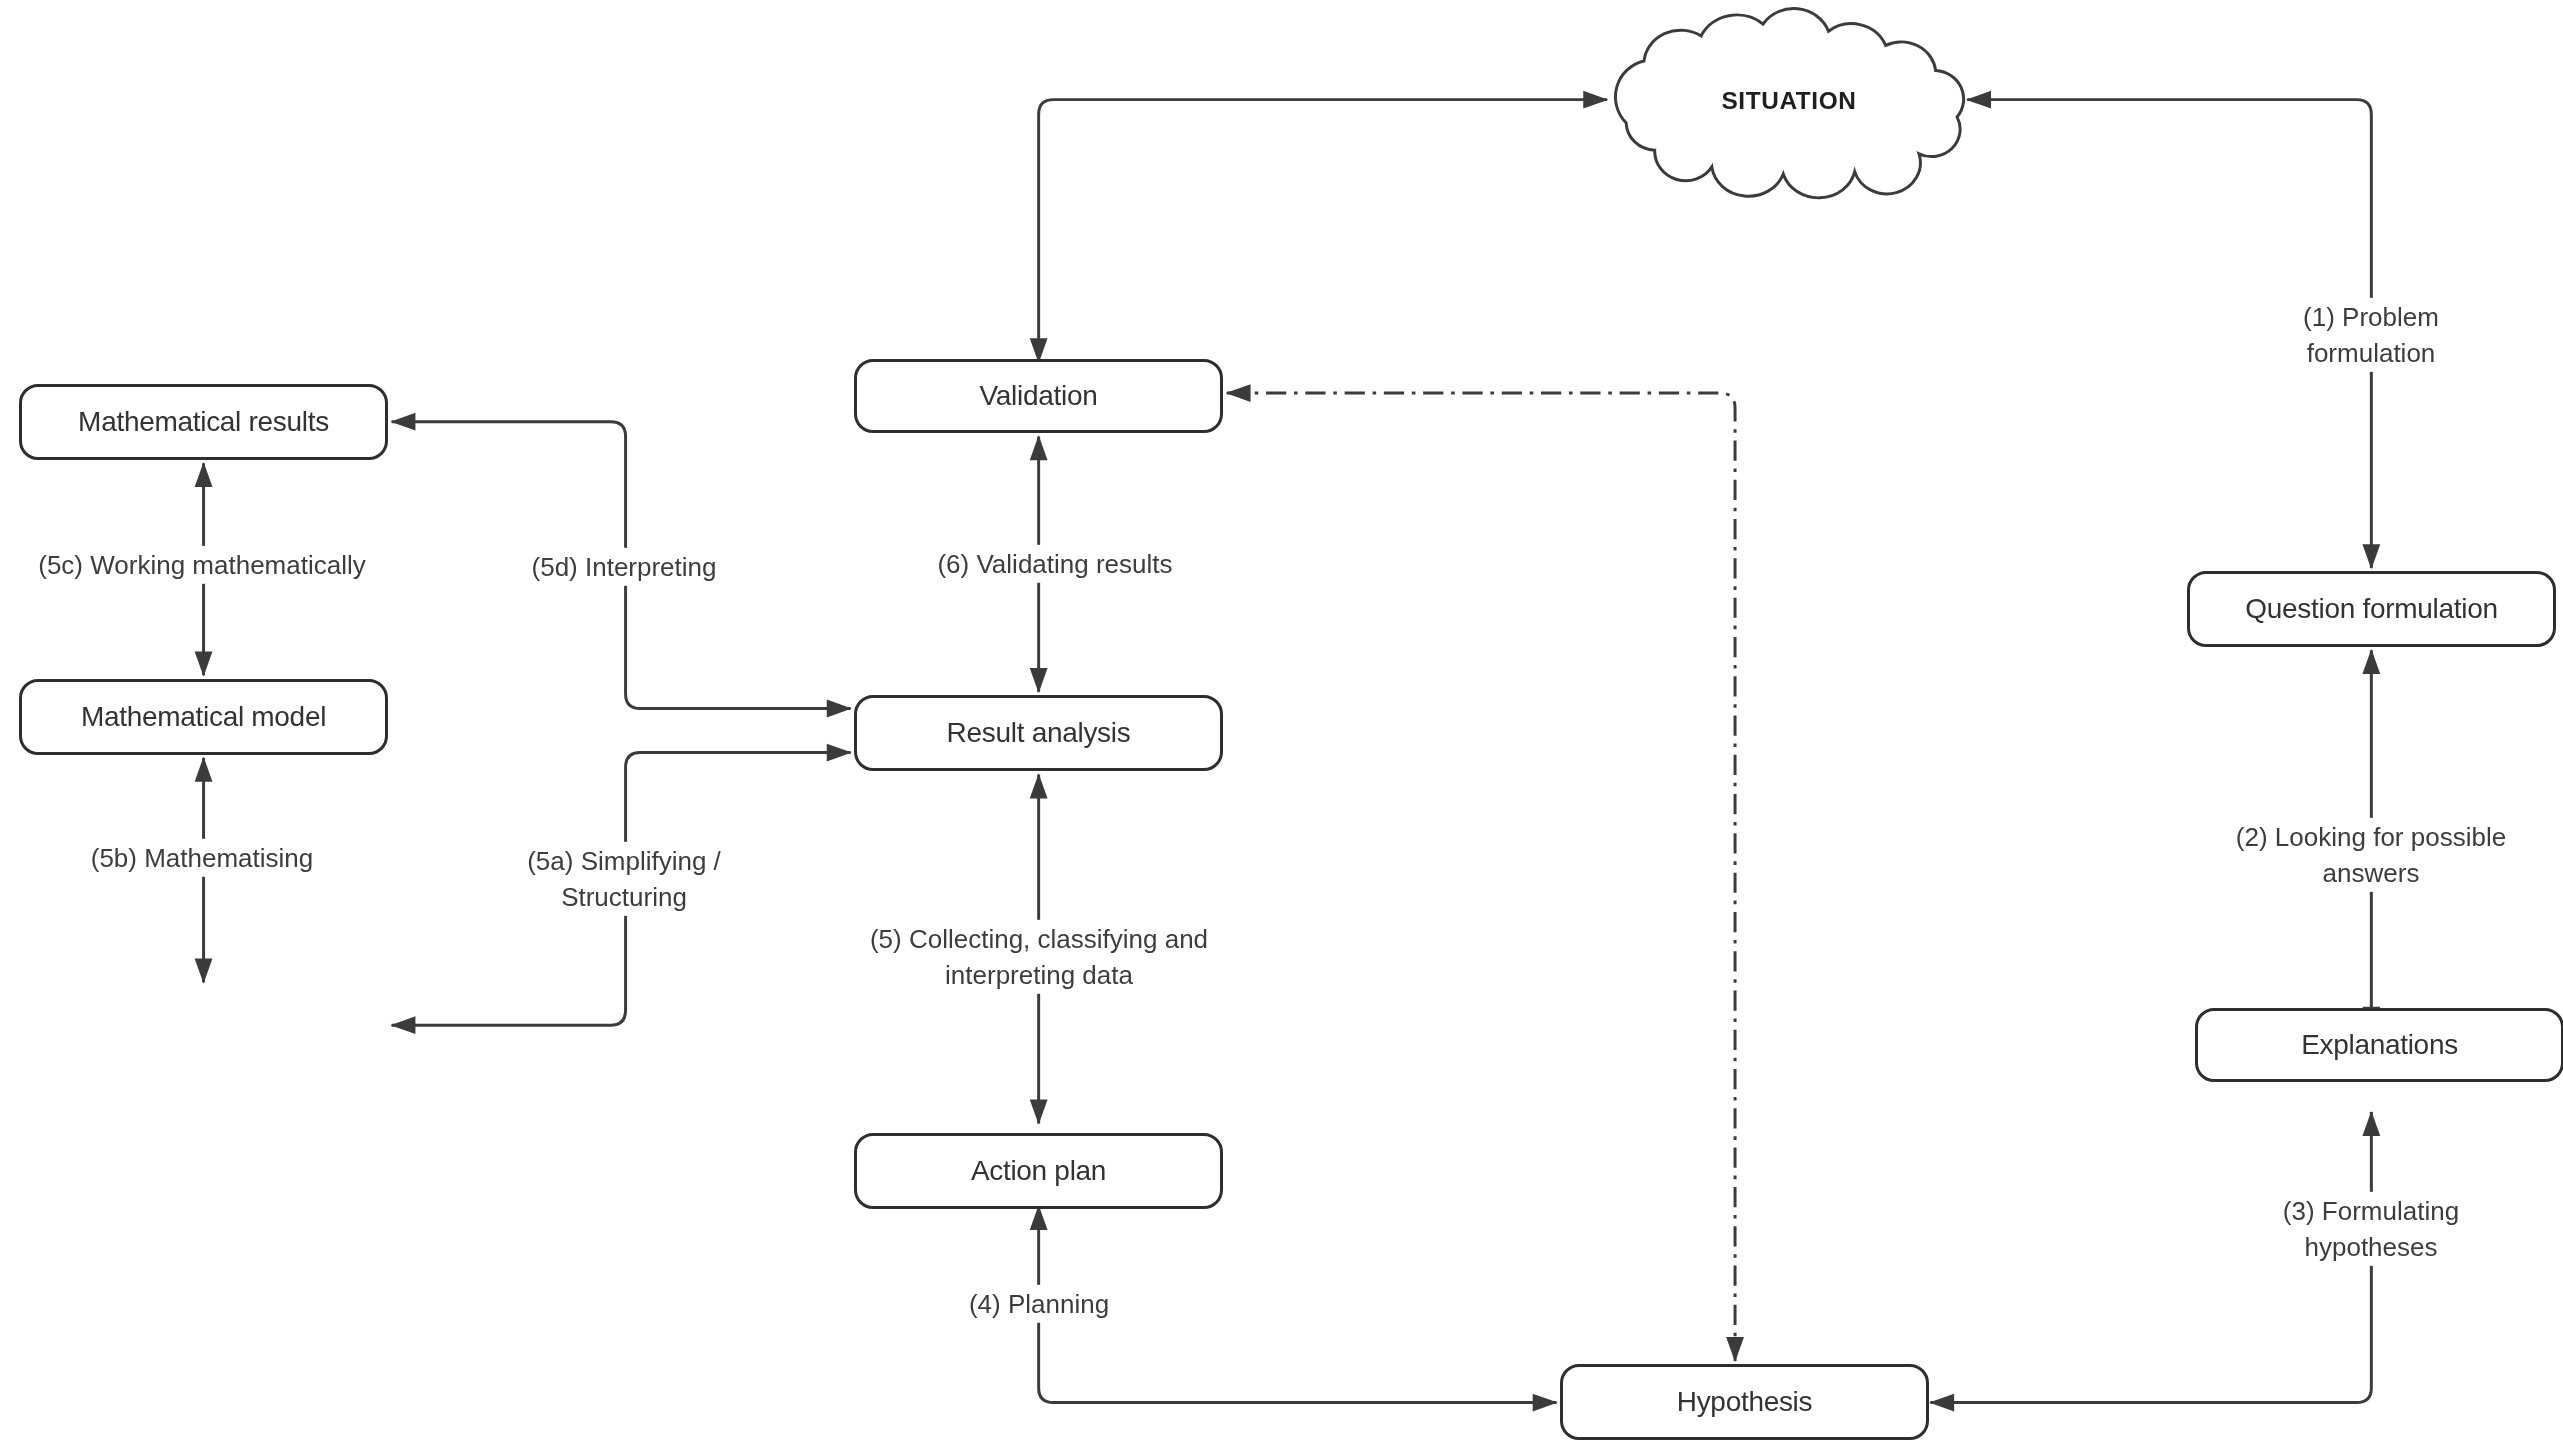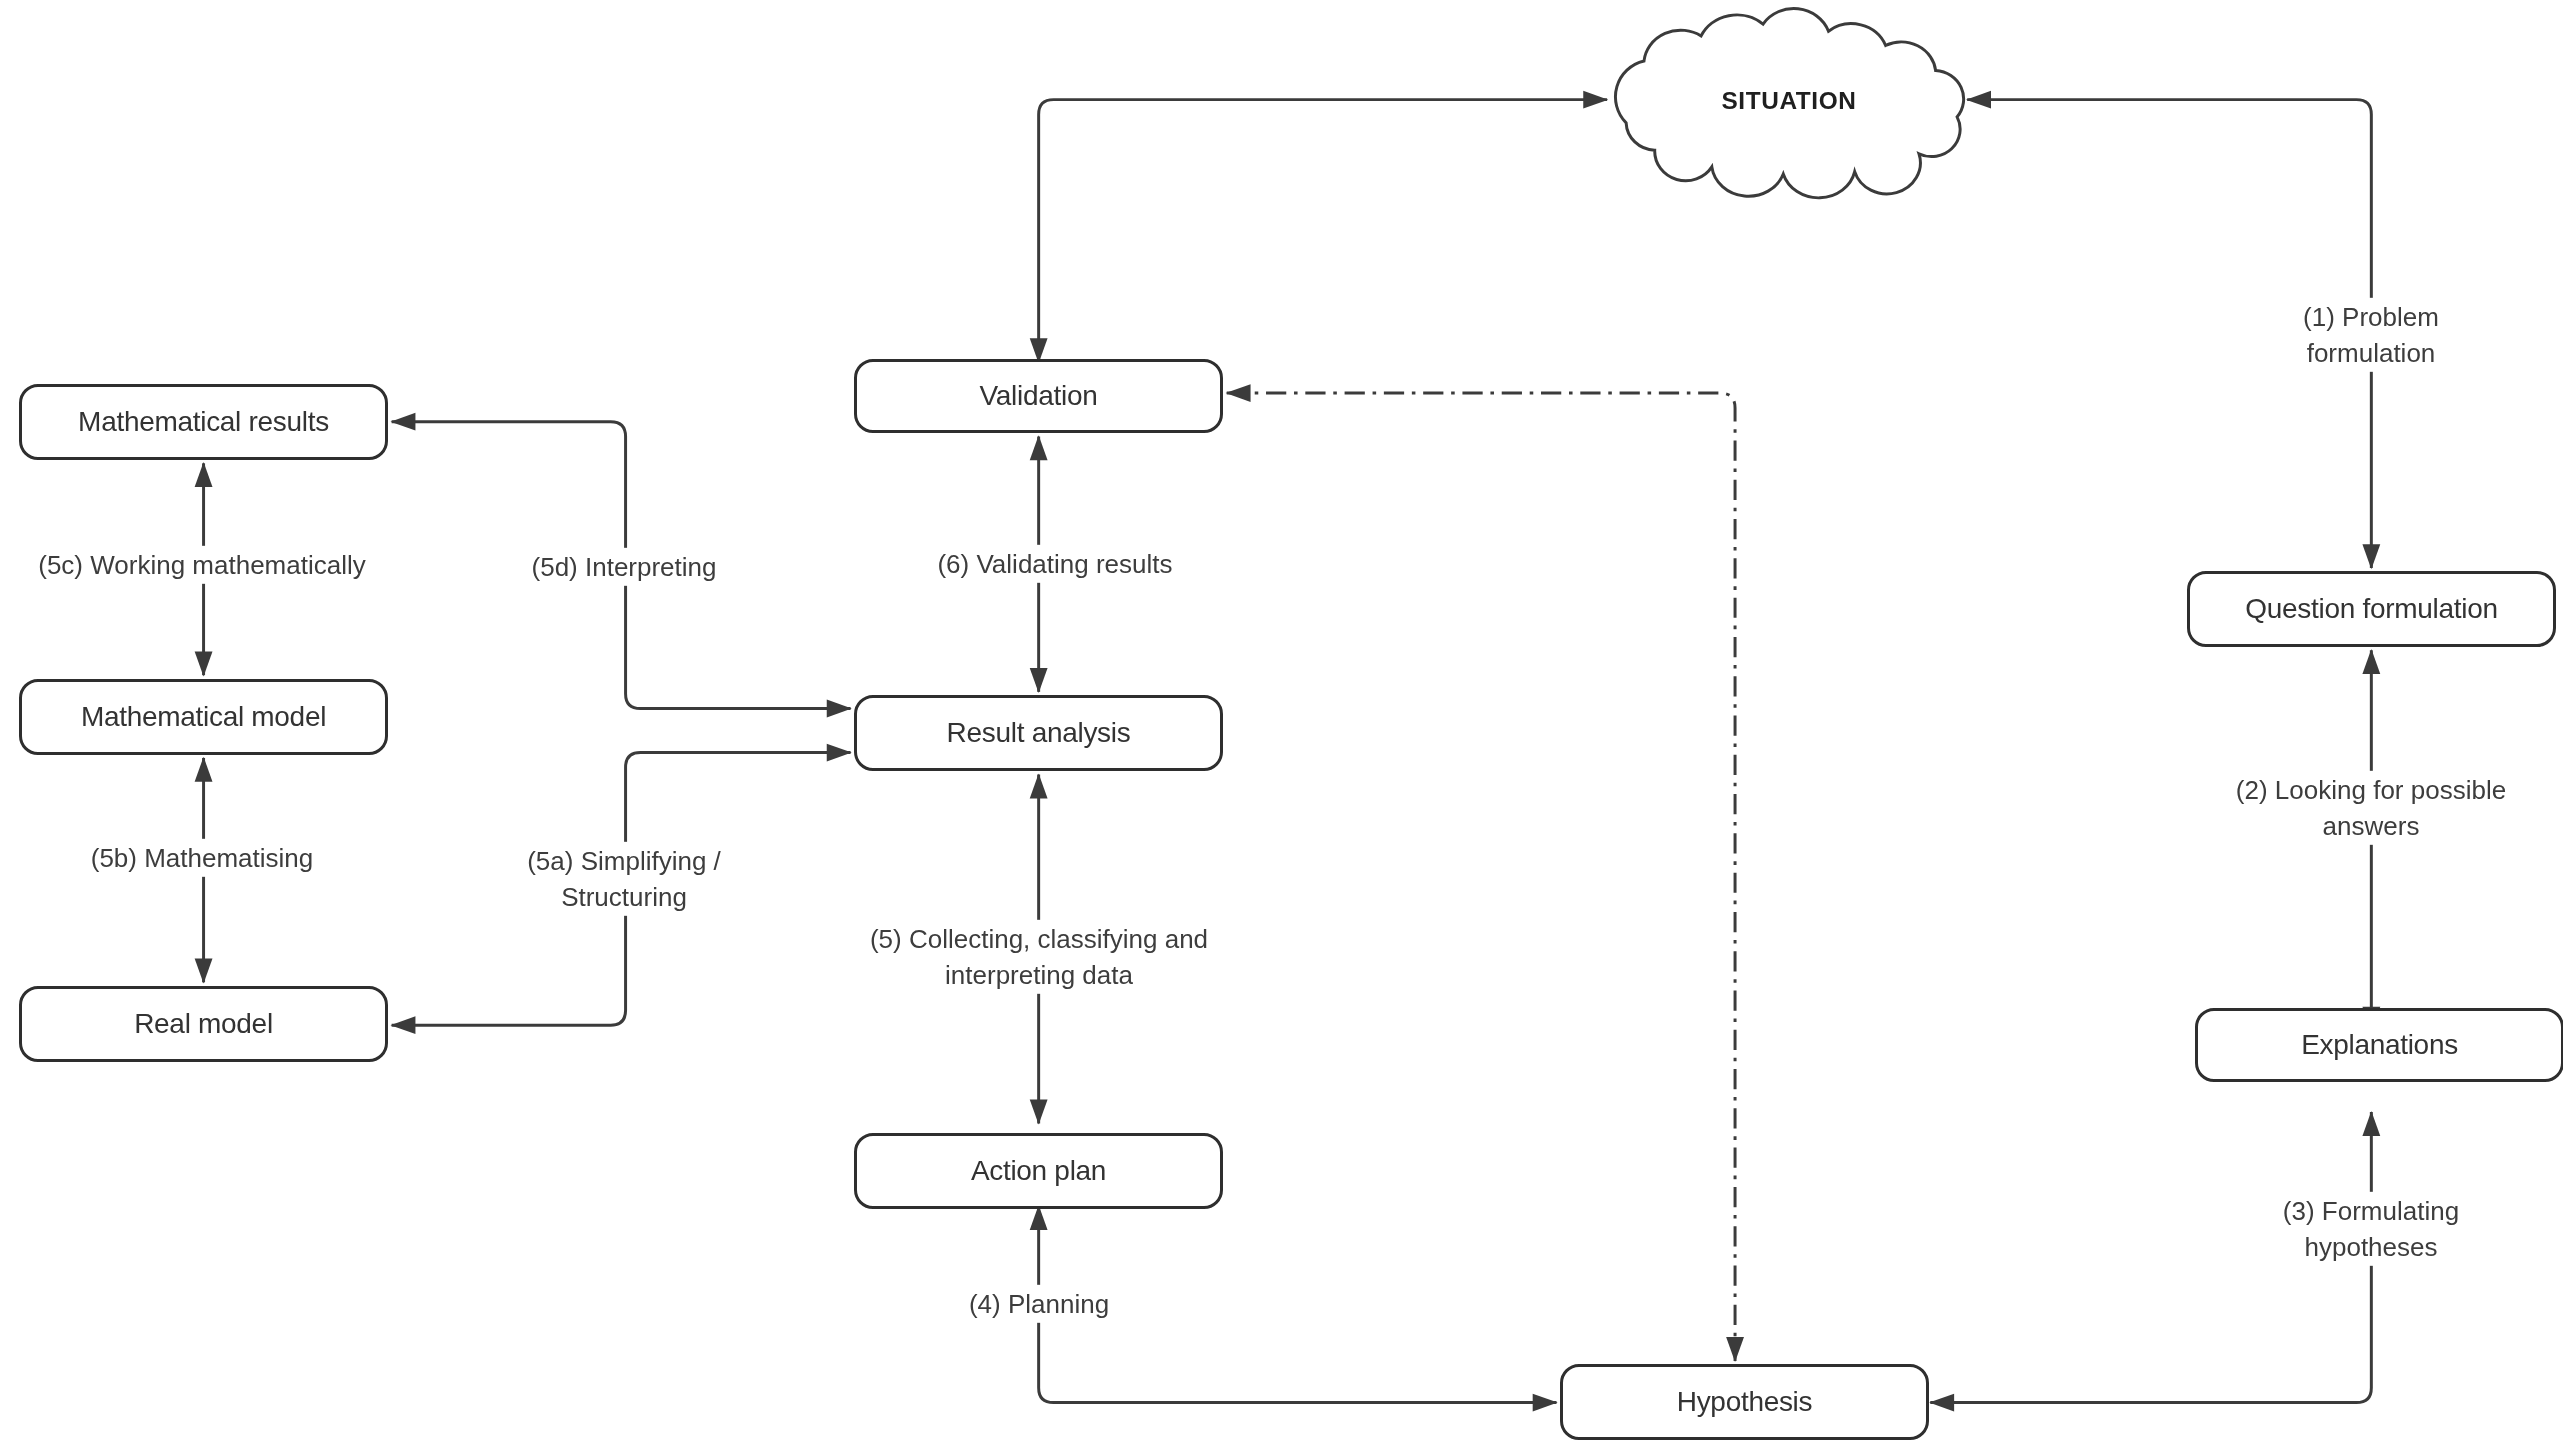--- a/index.html
+++ b/index.html
@@ -35,21 +35,21 @@
   #box-explanations{left:2187px;top:1008px;height:74px;margin-left:8px;}
 
   .elabel{
     position:absolute;transform:translate(-50%,-50%);
     text-align:center;font-size:26px;line-height:36px;
     color:var(--text,#3d3d3d);background:var(--background,#ffffff);
     padding:1.2px 9.5px;white-space:nowrap;
   }
   #elabel-step7{left:1039px;top:194px;}
   #elabel-step1{left:2371px;top:335px;}
-  #elabel-step2{left:2371px;top:808px;text-align:center;}
+  #elabel-step2{left:2371px;top:855px;text-align:center;}
   #elabel-step3{left:2371px;top:1229px;}
   #elabel-step4{left:1039px;top:1304px;}
   #elabel-step5{left:1039px;top:957px;}
   #elabel-step6{left:1055px;top:564px;}
   #elabel-step5a{left:624px;top:879px;}
   #elabel-step5b{left:202px;top:858px;}
   #elabel-step5c{left:202px;top:565px;}
   #elabel-step5d{left:624px;top:567px;}
 
   .cloud-label{
@@ -111,23 +111,20 @@
   </svg>
 
   <div class="cloud-label">SITUATION</div>
 
   <div class="node" id="box-mathematical-results">
     <span>Mathematical results</span>
   </div>
   <div class="node" id="box-mathematical-model">
     <span>Mathematical model</span>
   </div>
-  <div class="node" id="box-real-model">
-    <span>Real model</span>
-  </div>
   <div class="node" id="box-validation">
     <span>Validation</span>
   </div>
   <div class="node" id="box-result-analysis">
     <span>Result analysis</span>
   </div>
   <div class="node" id="box-action-plan">
     <span>Action plan</span>
   </div>
   <div class="node" id="box-hypothesis">

